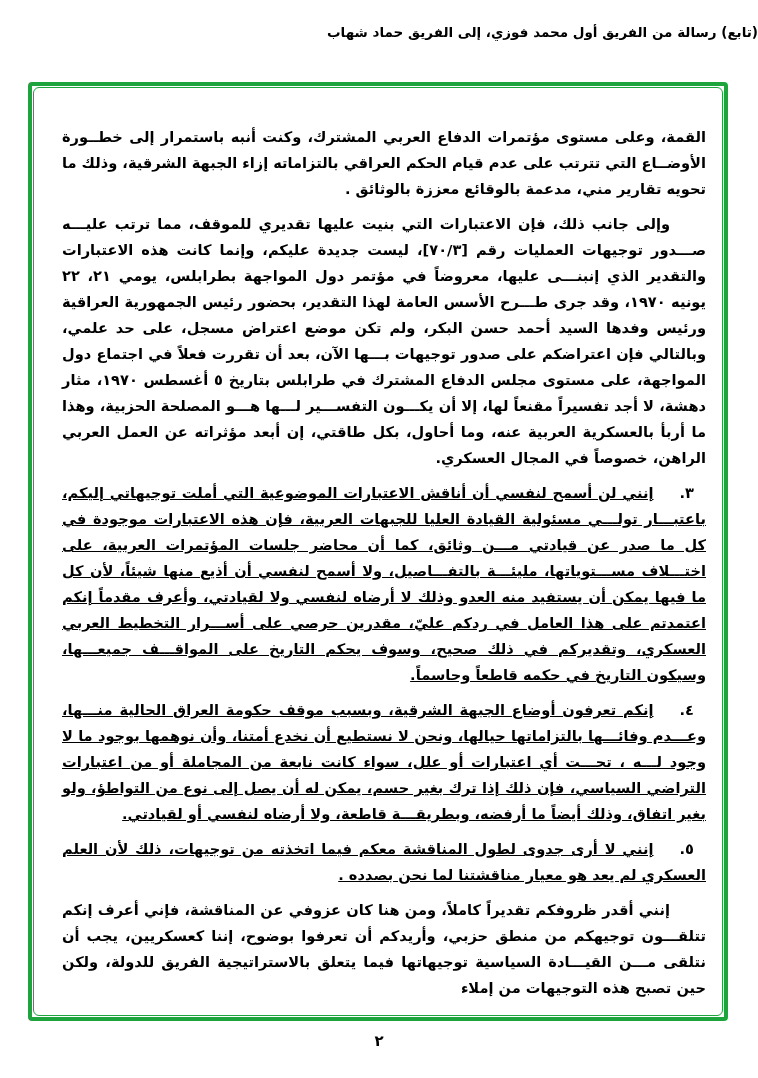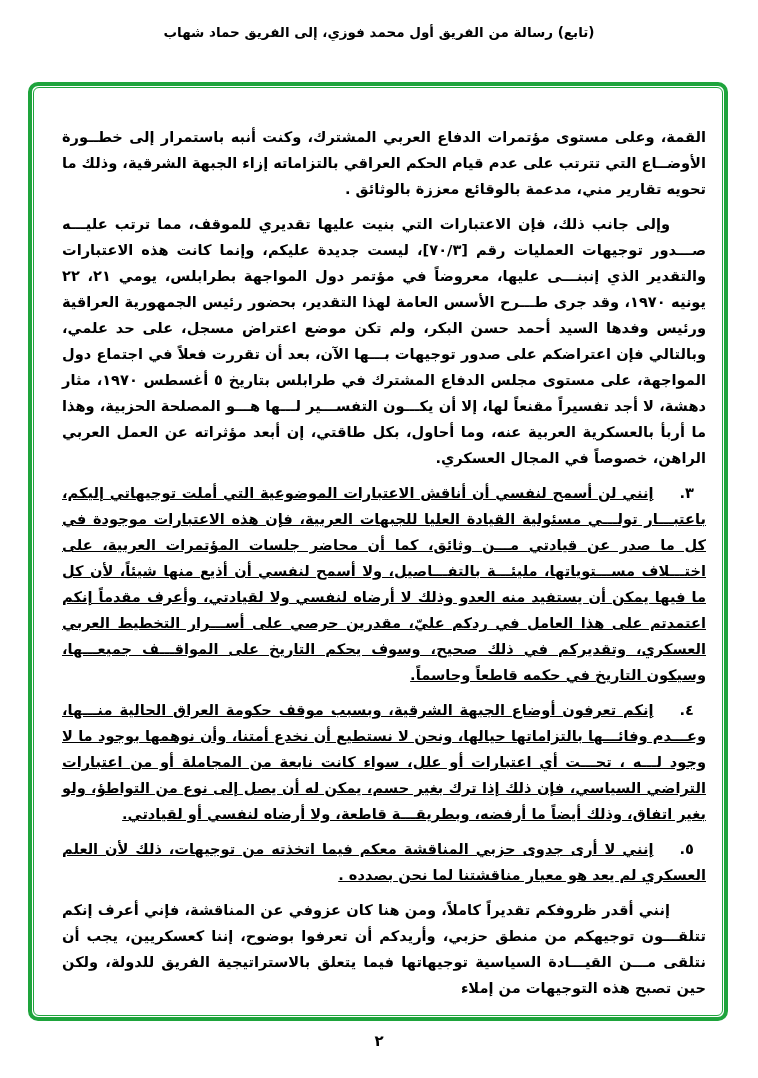--- a/index.html
+++ b/index.html
@@ -13,35 +13,35 @@
     position: relative;
     overflow: hidden;
     font-family: "DejaVu Sans", sans-serif;
     color: #000000;
   }
   .page-header {
     position: absolute;
     top: 24px;
     left: 0;
     width: 100%;
-    text-align: center;
+    text-align: right;
     direction: rtl;
     font-size: 13.5px;
     font-weight: bold;
     letter-spacing: 0.2px;
   }
   .frame-outer {
     position: absolute;
     top: 82px;
     left: 28px;
     width: 700px;
     height: 939px;
     box-sizing: border-box;
     border: 4px solid #1EA43C;
-    border-radius: 10px;
+    border-radius: 4px;
   }
   .frame-inner {
     position: absolute;
     inset: 1px;
     border: 1px solid #1EA43C;
     border-radius: 6px;
   }
   .letter-body {
     position: absolute;
     inset: 0;
@@ -89,21 +89,21 @@
     <div class="letter-body">
 
       <p class="para">القمة، وعلى مستوى مؤتمرات الدفاع العربي المشترك، وكنت أنبه باستمرار إلى خطــورة الأوضــاع التي تترتب على عدم قيام الحكم العراقي بالتزاماته إزاء الجبهة الشرقية، وذلك ما تحويه تقارير مني، مدعمة بالوقائع معززة بالوثائق .</p>
 
       <p class="para indent">وإلى جانب ذلك، فإن الاعتبارات التي بنيت عليها تقديري للموقف، مما ترتب عليـــه صـــدور توجيهات العمليات رقم [٧٠/٣]، ليست جديدة عليكم، وإنما كانت هذه الاعتبارات والتقدير الذي إنبنـــى عليها، معروضاً في مؤتمر دول المواجهة بطرابلس، يومي ٢١، ٢٢ يونيه ١٩٧٠، وقد جرى طـــرح الأسس العامة لهذا التقدير، بحضور رئيس الجمهورية العراقية ورئيس وفدها السيد أحمد حسن البكر، ولم تكن موضع اعتراض مسجل، على حد علمي، وبالتالي فإن اعتراضكم على صدور توجيهات بـــها الآن، بعد أن تقررت فعلاً في اجتماع دول المواجهة، على مستوى مجلس الدفاع المشترك في طرابلس بتاريخ ٥ أغسطس ١٩٧٠، مثار دهشة، لا أجد تفسيراً مقنعاً لها، إلا أن يكـــون التفســـير لـــها هـــو المصلحة الحزبية، وهذا ما أربأ بالعسكرية العربية عنه، وما أحاول، بكل طاقتي، إن أبعد مؤثراته عن العمل العربي الراهن، خصوصاً في المجال العسكري.</p>
 
       <p class="item"><span class="num">٣.</span><span>إنني لن أسمح لنفسي أن أناقش الاعتبارات الموضوعية التي أملت توجيهاتي إليكم، باعتبـــار تولـــي مسئولية القيادة العليا للجبهات العربية، فإن هذه الاعتبارات موجودة في كل ما صدر عن قيادتي مـــن وثائق، كما أن محاضر جلسات المؤتمرات العربية، على اختـــلاف مســـتوياتها، مليئـــة بالتفـــاصيل، ولا أسمح لنفسي أن أذيع منها شيئاً، لأن كل ما فيها يمكن أن يستفيد منه العدو وذلك لا أرضاه لنفسي ولا لقيادتي، وأعرف مقدماً إنكم اعتمدتم على هذا العامل في ردكم عليّ، مقدرين حرصي على أســـرار التخطيط العربي العسكري، وتقديركم في ذلك صحيح، وسوف يحكم التاريخ على المواقـــف جميعـــها، وسيكون التاريخ في حكمه قاطعاً وحاسماً.</span></p>
 
       <p class="item"><span class="num">٤.</span><span>إنكم تعرفون أوضاع الجبهة الشرقية، وبسبب موقف حكومة العراق الحالية منـــها، وعـــدم وفائـــها بالتزاماتها حيالها، ونحن لا نستطيع أن نخدع أمتنا، وأن نوهمها بوجود ما لا وجود لـــه ، تحـــت أي اعتبارات أو علل، سواء كانت نابعة من المجاملة أو من اعتبارات التراضي السياسي، فإن ذلك إذا ترك بغير حسم، يمكن له أن يصل إلى نوع من التواطؤ، ولو بغير اتفاق، وذلك أيضاً ما أرفضه، وبطريقـــة قاطعة، ولا أرضاه لنفسي أو لقيادتي.</span></p>
 
-      <p class="item"><span class="num">٥.</span><span>إنني لا أرى جدوى حزبي المناقشة معكم فيما اتخذته من توجيهات، ذلك لأن العلم العسكري لم يعد هو معيار مناقشتنا لما نحن بصدده .</span></p>
+      <p class="item"><span class="num">٥.</span><span>إنني لا أرى جدوى لطول المناقشة معكم فيما اتخذته من توجيهات، ذلك لأن العلم العسكري لم يعد هو معيار مناقشتنا لما نحن بصدده .</span></p>
 
       <p class="para indent">إنني أقدر ظروفكم تقديراً كاملاً، ومن هنا كان عزوفي عن المناقشة، فإني أعرف إنكم تتلقـــون توجيهكم من منطق حزبي، وأريدكم أن تعرفوا بوضوح، إننا كعسكريين، يجب أن نتلقى مـــن القيـــادة السياسية توجيهاتها فيما يتعلق بالاستراتيجية الفريق للدولة، ولكن حين تصبح هذه التوجيهات من إملاء</p>
 
     </div>
   </div>
 </div>
 
 <div class="page-number">٢</div>
 
 </body></html>

